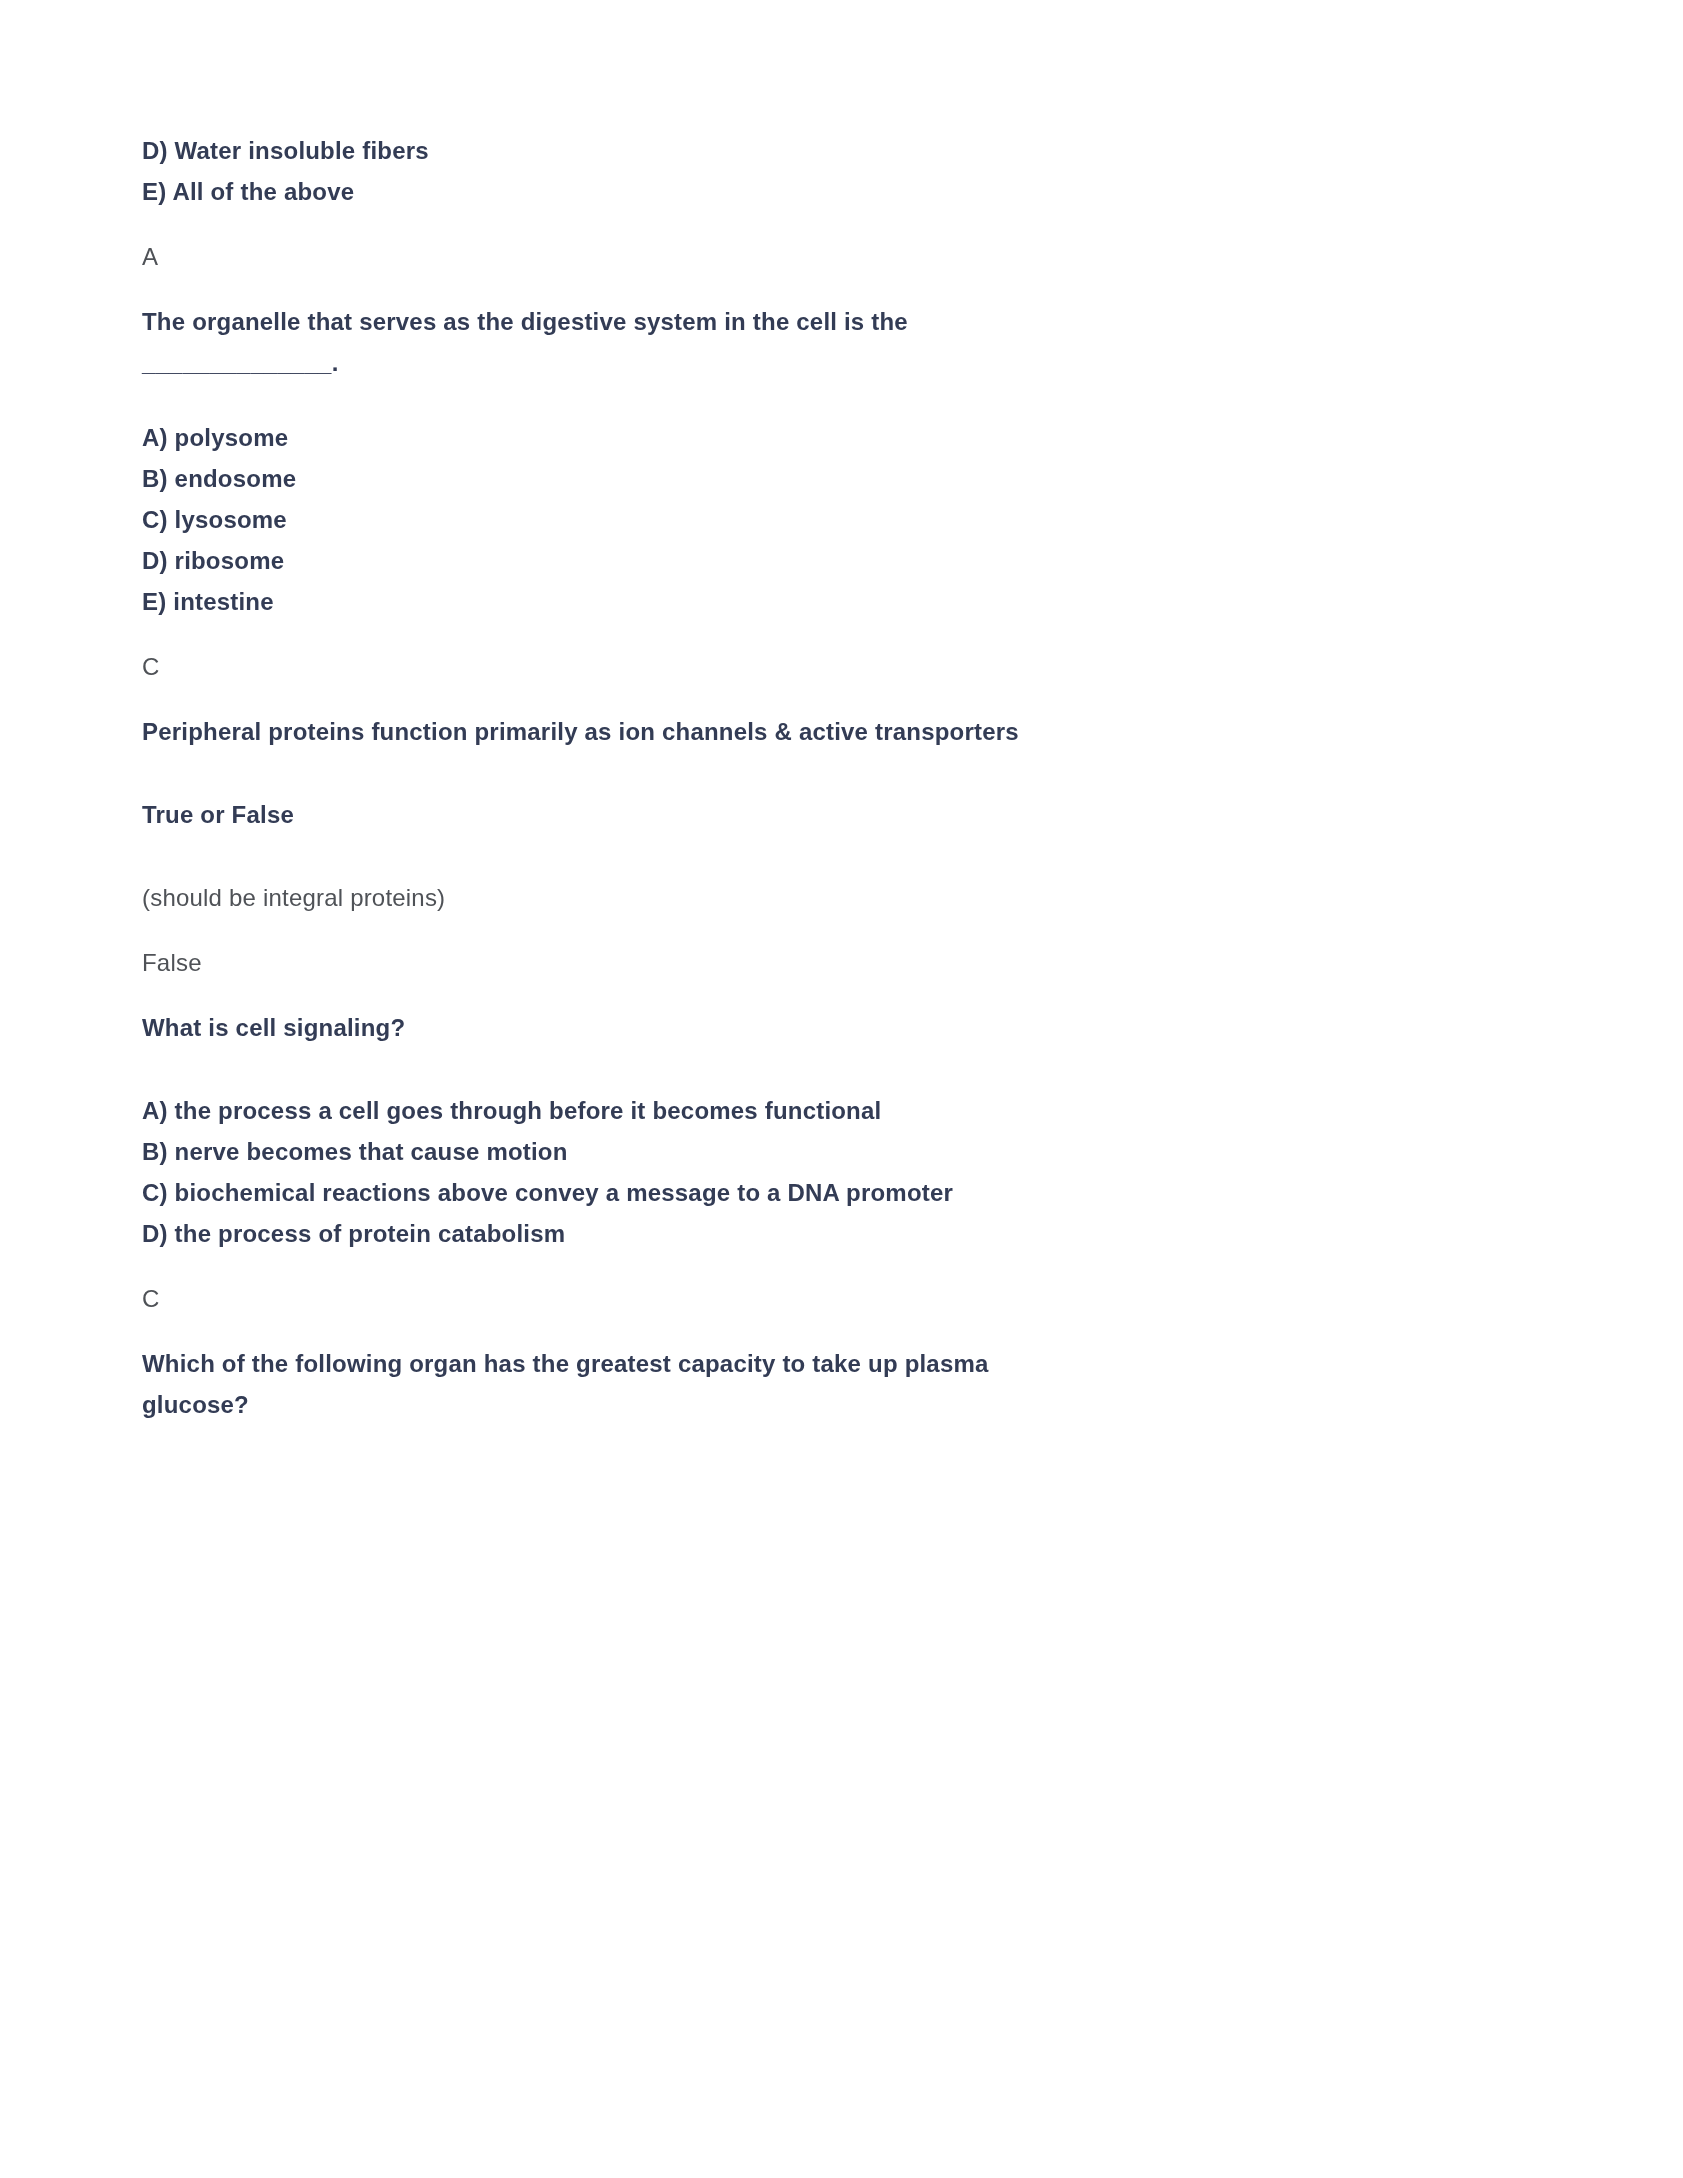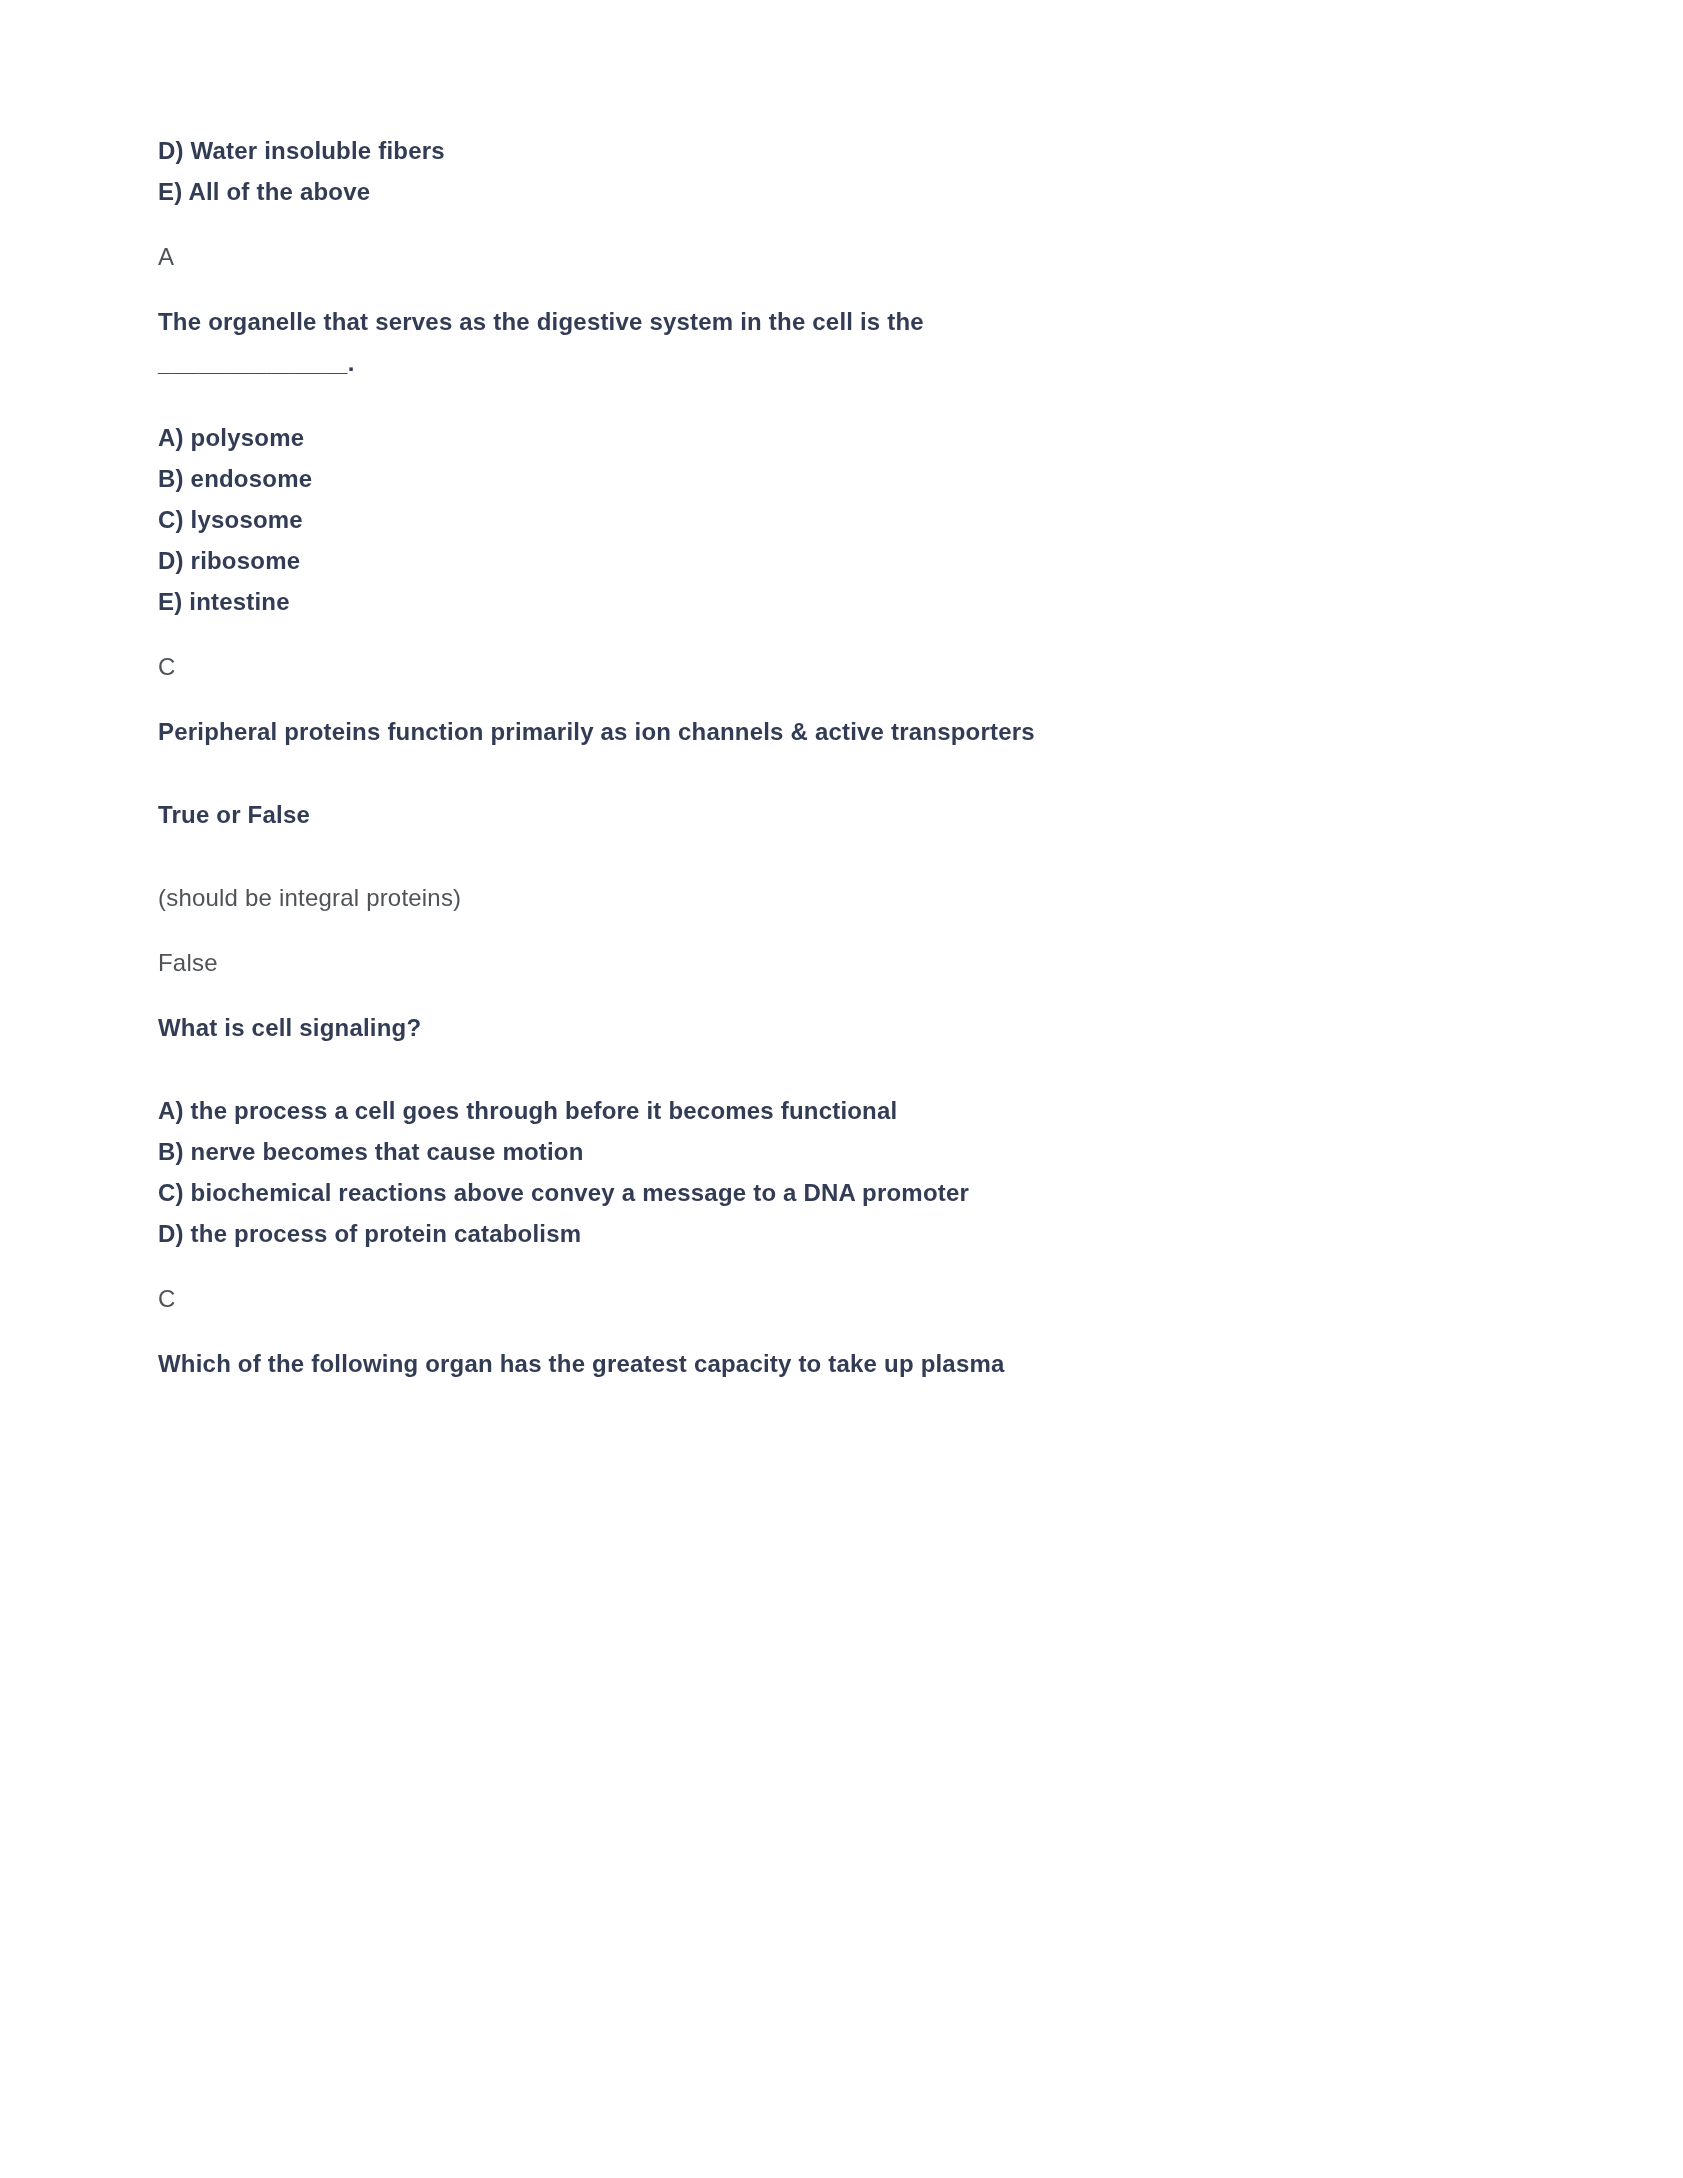--- a/index.html
+++ b/index.html
@@ -13,21 +13,21 @@
     width:1683px;
     height:2178px;
     background:var(--page-bg);
     font-family:"Liberation Sans","DejaVu Sans",sans-serif;
     overflow:hidden;
   }
   .doc{
     padding:130px 139px 0 142px;
     width:100%;
   }
-  .block{margin:16px;padding:0;}
+  .block{margin:0;padding:0;}
   .block.gap-normal{margin-top:24px;}
   .block.gap-large{margin-top:42px;}
   .block.gap-question{margin-top:34px;}
   .block.gap-first{margin-top:0;}
   .line{
     font-size:24px;
     line-height:41px;
     white-space:pre-wrap;
     letter-spacing:0.2px;
   }
@@ -84,15 +84,16 @@
       <div class="line">A) the process a cell goes through before it becomes functional</div>
       <div class="line">B) nerve becomes that cause motion</div>
       <div class="line">C) biochemical reactions above convey a message to a DNA promoter</div>
       <div class="line">D) the process of protein catabolism</div>
     </div>
     <div class="block style-regular gap-normal">
       <div class="line">C</div>
     </div>
     <div class="block style-bold gap-normal">
       <div class="line">Which of the following organ has the greatest capacity to take up plasma</div>
+      <div class="line">glucose?</div>
     </div>
   </div>
 
 
 </body></html>

